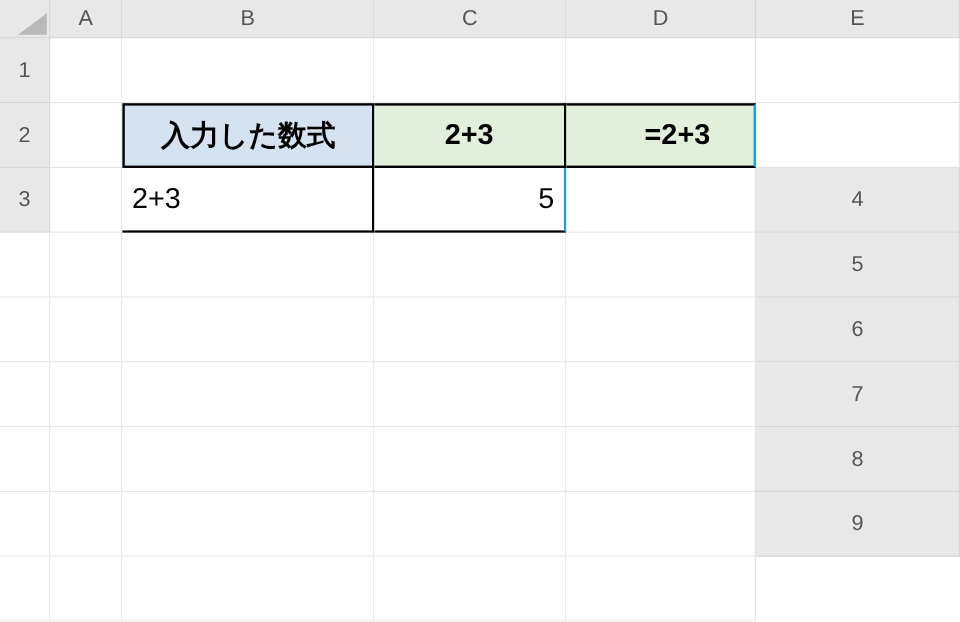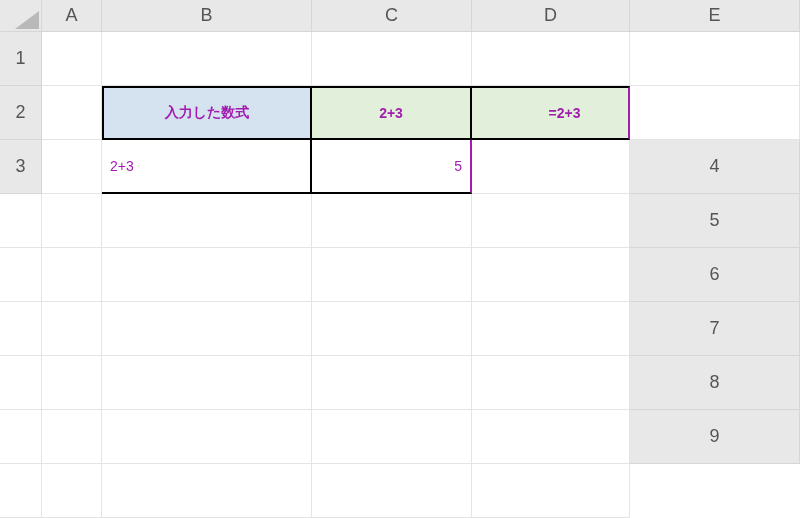--- a/index.html
+++ b/index.html
@@ -53,28 +53,28 @@
       justify-content: center;
       color: #555;
       font-size: 18px;
     }
     .cell {
       border-right: 1px solid #e4e4e4;
       border-bottom: 1px solid #e4e4e4;
       display: flex;
       align-items: center;
       padding: 0 8px;
-      font-size: 14px;
-      color: #a21caf;
+      font-size: 24px;
+      color: #000000;
       background: #fff;
     }
     .bordered-top { border-top: 2px solid #000; }
     .bordered-bottom { border-bottom: 2px solid #000; }
     .bordered-left { border-left: 2px solid #000; }
-    .bordered-right { border-right: 2px solid #a21caf; padding-left: 37px; }
+    .bordered-right { border-right: 2px solid #0ea5e9; padding-left: 37px; }
     .mid-v { border-right: 2px solid #000; }
     .mid-h { border-bottom: 2px solid #000; }
     .fill-blue { background: #d5e3f0; }
     .fill-green { background: #e2efda; }
     .bold { font-weight: bold; }
     .center { justify-content: center; }
     .right { justify-content: flex-end; }
     .left { justify-content: flex-start; }
   </style>
 </head>

